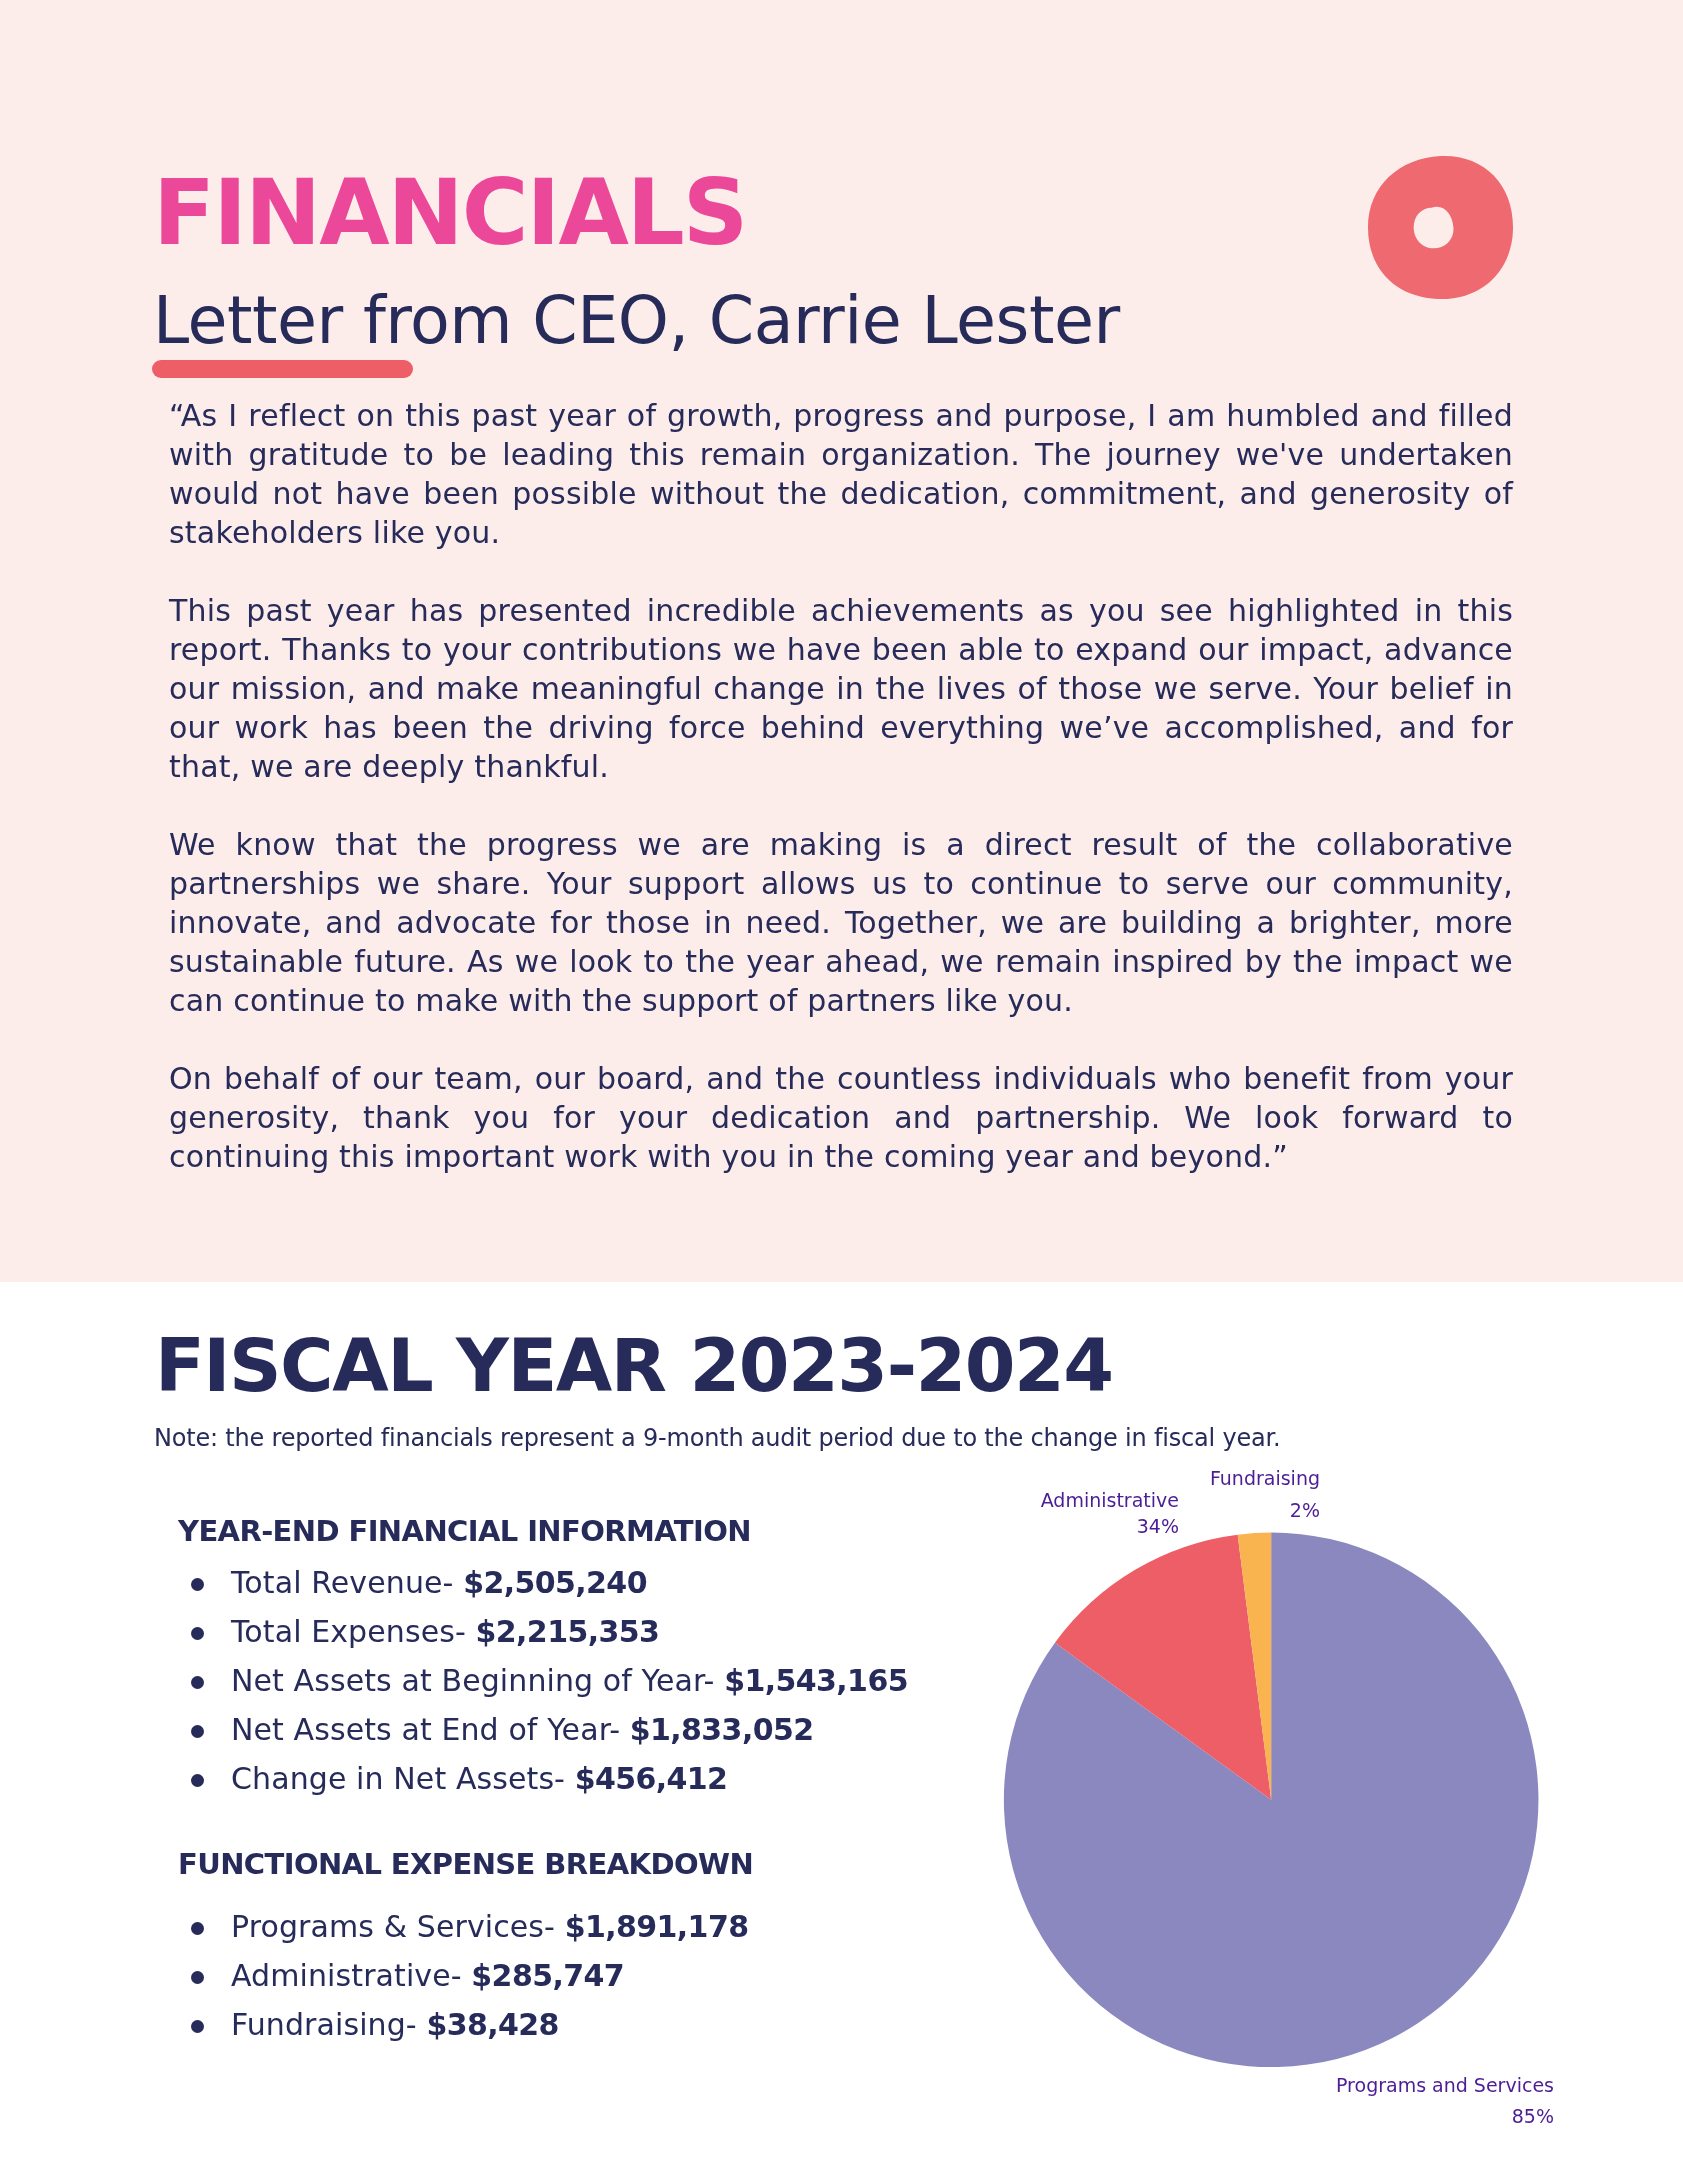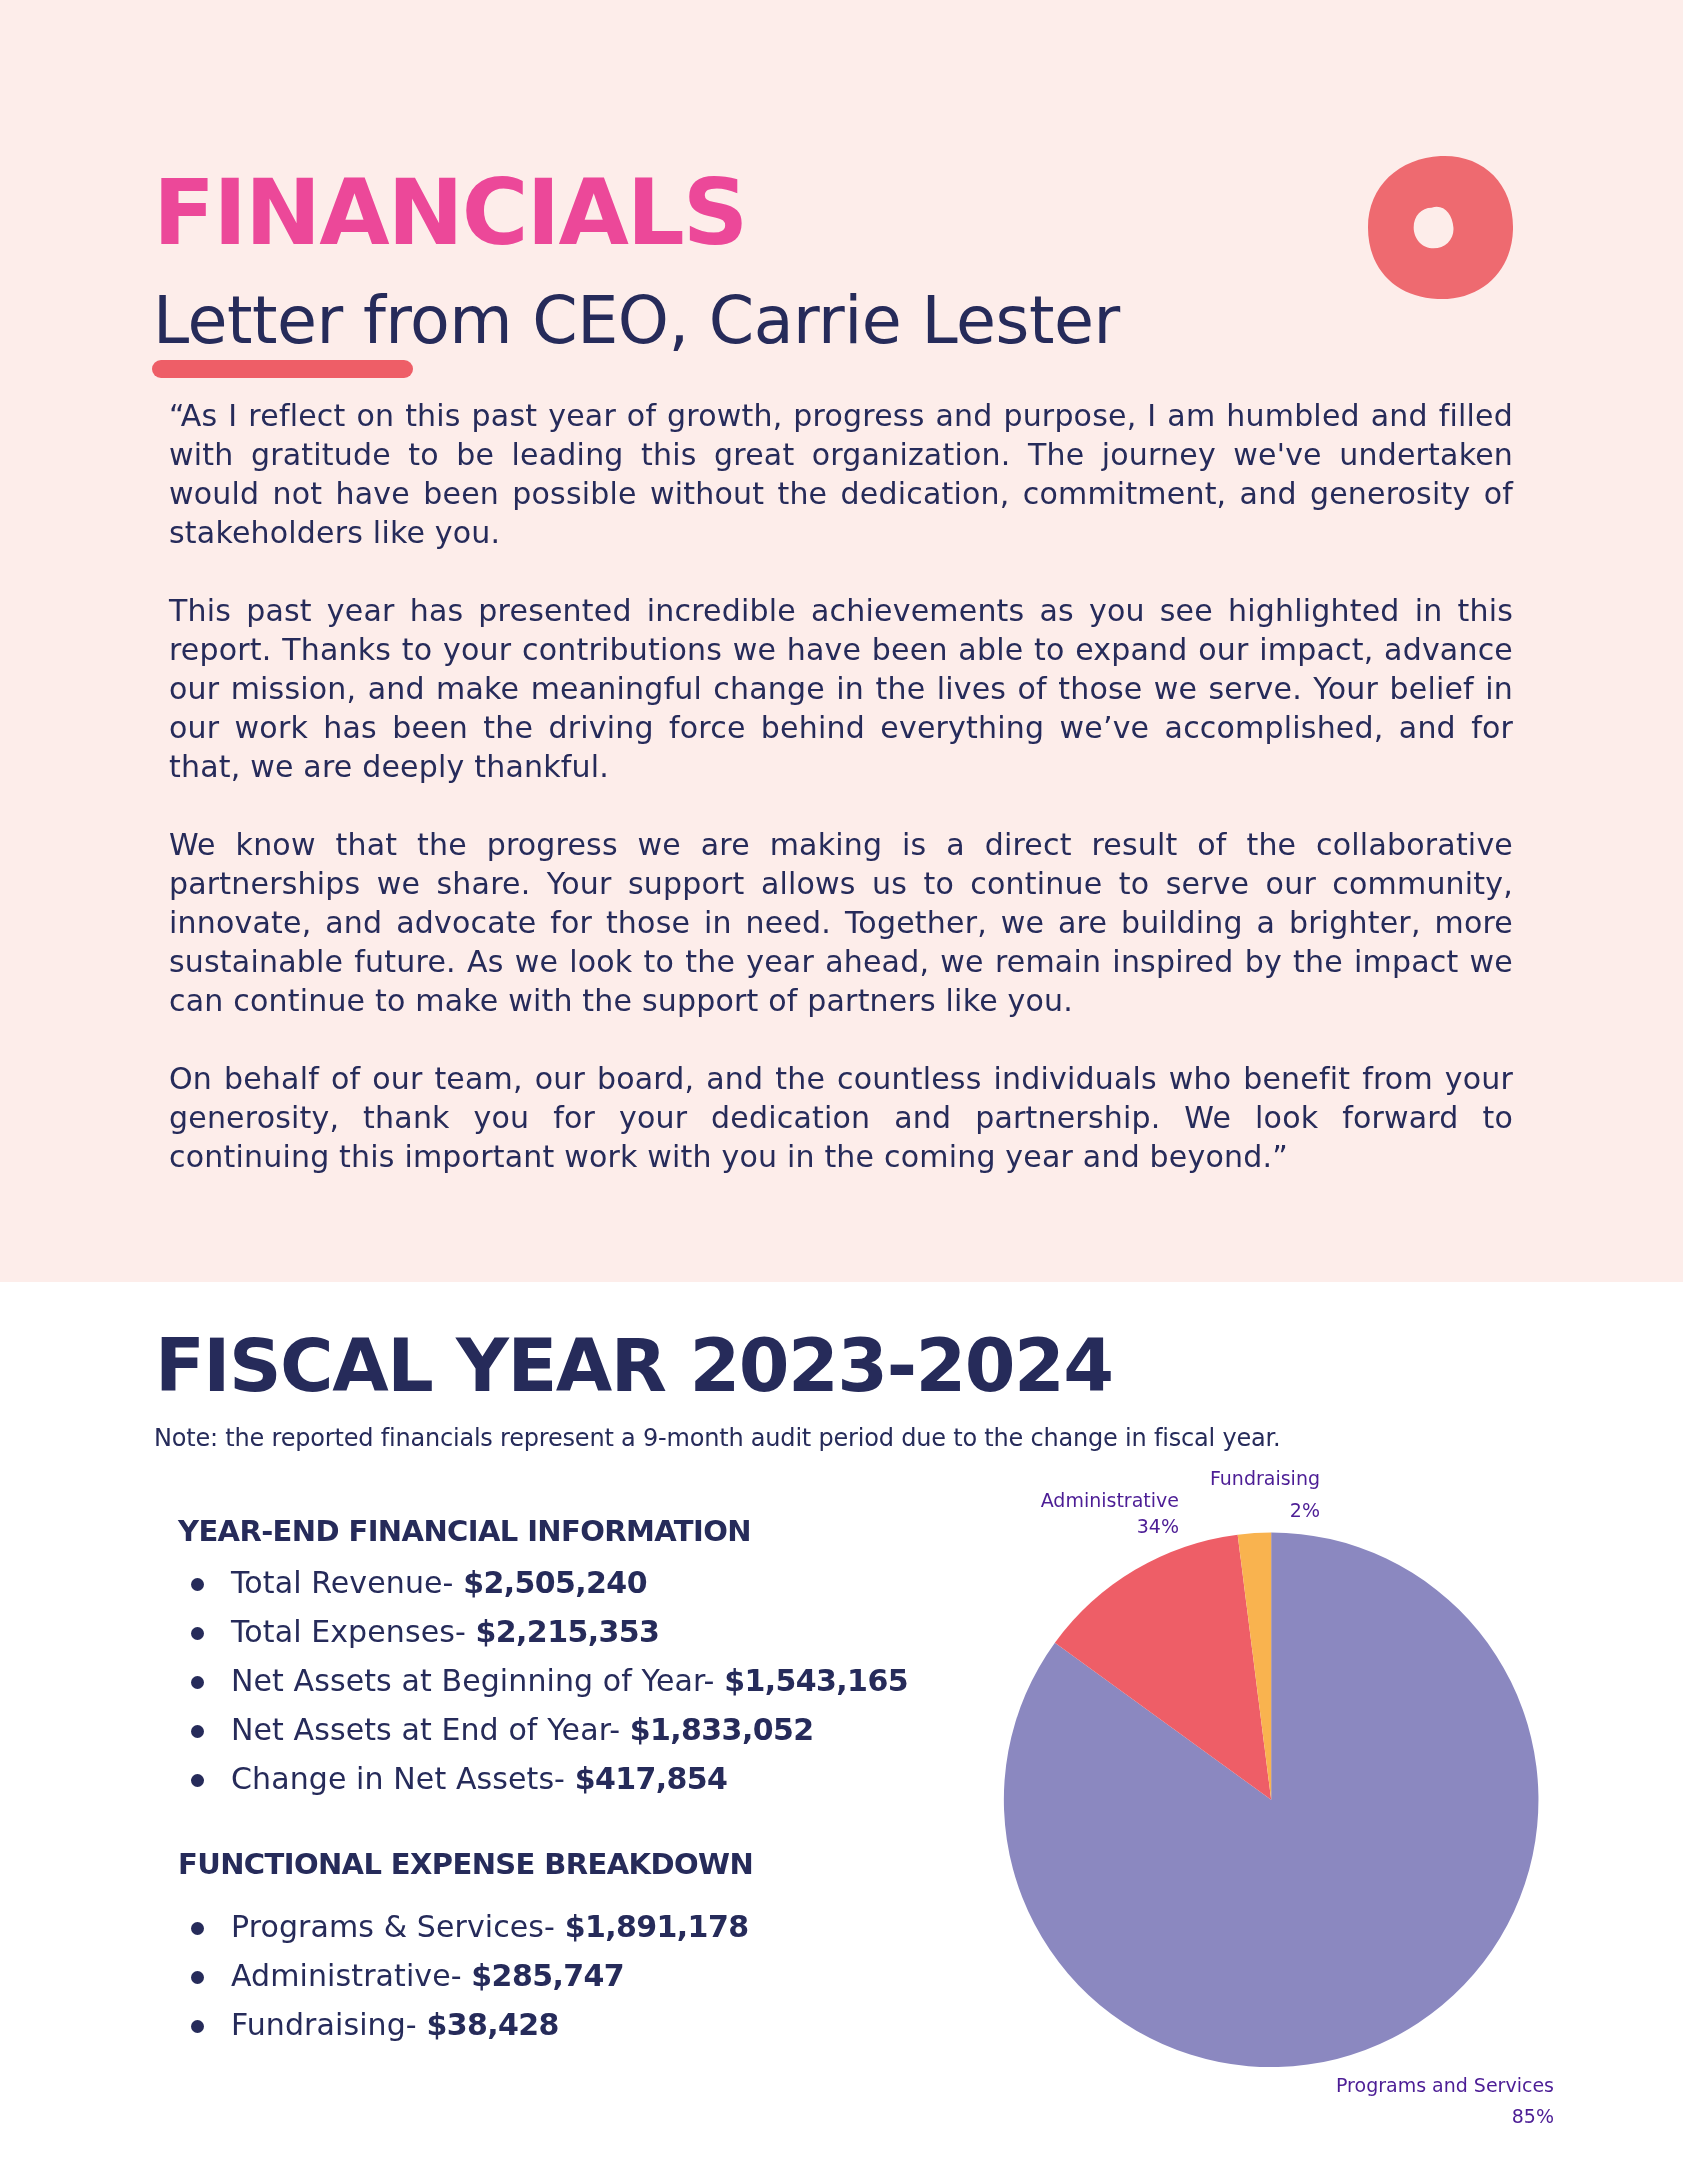--- a/index.html
+++ b/index.html
@@ -82,36 +82,36 @@
 <h1 class="title-main">FINANCIALS</h1>
 <h2 class="title-sub">Letter from CEO, Carrie Lester</h2>
 <div class="accent-bar"></div>
 
 <svg class="donut" viewBox="0 0 150 148">
   <path fill="#EE6A70" fill-rule="evenodd" d="M75 2 C118 0 149 30 148 76 C147 118 116 148 72 146 C30 144 2 116 2 74 C2 32 34 4 75 2 Z
        M66 54 C56 54 48 62 48 74 C48 86 57 95 68 95 C80 95 89 86 88 74 C87 60 78 50 66 54 Z"></path>
 </svg>
 
 <div class="letter">
-  <p>“As I reflect on this past year of growth, progress and purpose, I am humbled and filled with gratitude to be leading this great organization. The journey we've undertaken would not have been possible without the dedication, commitment, and generosity of stakeholders like you.</p>
+  <p>“As I reflect on this past year of growth, progress and purpose, I am humbled and filled with gratitude to be leading this remain organization. The journey we've undertaken would not have been possible without the dedication, commitment, and generosity of stakeholders like you.</p>
   <p>This past year has presented incredible achievements as you see highlighted in this report. Thanks to your contributions we have been able to expand our impact, advance our mission, and make meaningful change in the lives of those we serve. Your belief in our work has been the driving force behind everything we’ve accomplished, and for that, we are deeply thankful.</p>
   <p>We know that the progress we are making is a direct result of the collaborative partnerships we share. Your support allows us to continue to serve our community, innovate, and advocate for those in need. Together, we are building a brighter, more sustainable future. As we look to the year ahead, we remain inspired by the impact we can continue to make with the support of partners like you.</p>
   <p>On behalf of our team, our board, and the countless individuals who benefit from your generosity, thank you for your dedication and partnership. We look forward to continuing this important work with you in the coming year and beyond.”</p>
 </div>
 
 <h1 class="fy-title">FISCAL YEAR 2023-2024</h1>
 <p class="fy-note">Note: the reported financials represent a 9-month audit period due to the change in fiscal year.</p>
 
 <h3 class="section-head" style="top:1509px;">YEAR-END FINANCIAL INFORMATION</h3>
 <ul class="list" style="top:1558px;">
   <li><span class="dot"></span><span>Total Revenue- </span><span class="val">$2,505,240</span></li>
   <li><span class="dot"></span><span>Total Expenses- </span><span class="val">$2,215,353</span></li>
   <li><span class="dot"></span><span>Net Assets at Beginning of Year- </span><span class="val">$1,543,165</span></li>
   <li><span class="dot"></span><span>Net Assets at End of Year- </span><span class="val">$1,833,052</span></li>
-  <li><span class="dot"></span><span>Change in Net Assets- </span><span class="val">$417,854</span></li>
+  <li><span class="dot"></span><span>Change in Net Assets- </span><span class="val">$456,412</span></li>
 </ul>
 
 <h3 class="section-head" style="top:1842px;">FUNCTIONAL EXPENSE BREAKDOWN</h3>
 <ul class="list" style="top:1902px;">
   <li><span class="dot"></span><span>Programs &amp; Services- </span><span class="val">$1,891,178</span></li>
   <li><span class="dot"></span><span>Administrative- </span><span class="val">$285,747</span></li>
   <li><span class="dot"></span><span>Fundraising- </span><span class="val">$38,428</span></li>
 </ul>
 
 <div class="pie-wrap">

